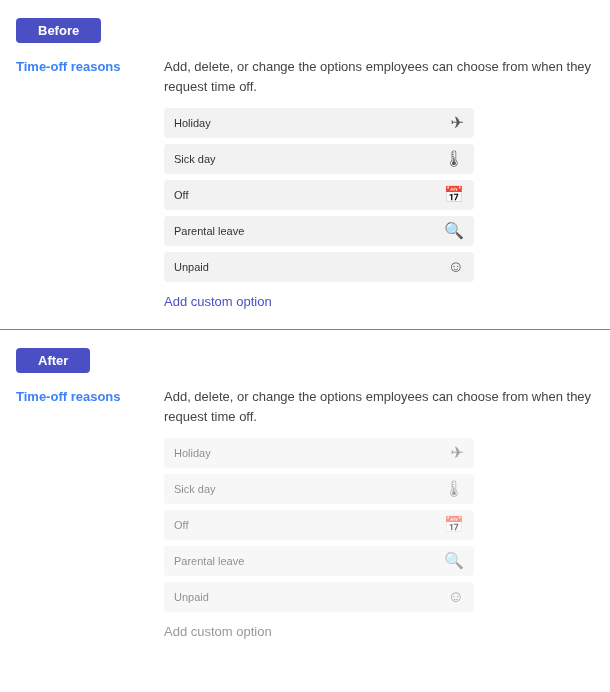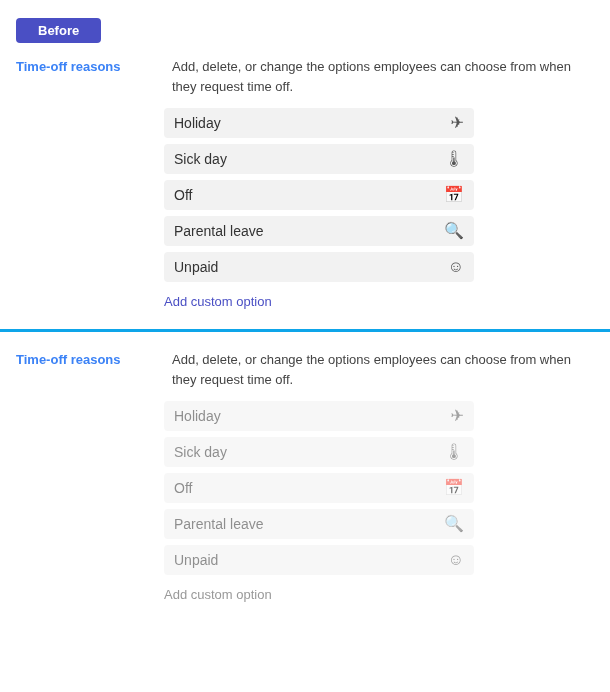--- a/index.html
+++ b/index.html
@@ -7,21 +7,21 @@
       font-family: -apple-system, BlinkMacSystemFont, 'Segoe UI', sans-serif;
       background: #fff;
       width: 610px;
       min-height: 692px;
       font-size: 13px;
       color: #333;
     }
 
     .section {
       padding: 18px 0 20px 0;
-      border-bottom: 3px solid #0ea5e9;
+      border-bottom: 1px solid #0ea5e9;
     }
 
     .section-header {
       display: inline-block;
       background: #4a4fc4;
       color: #fff;
       font-weight: 600;
       font-size: 13px;
       padding: 5px 22px;
       border-radius: 4px;
@@ -45,21 +45,20 @@
 
     .main-col {
       flex: 1;
     }
 
     .description {
       font-size: 13px;
       color: #444;
       margin-bottom: 12px;
       line-height: 1.5;
-      margin-left: 8px;
     }
 
     .options-list {
       display: flex;
       flex-direction: column;
       gap: 6px;
       margin-bottom: 12px;
     }
 
     .option-row {
@@ -70,21 +69,21 @@
       padding: 7px 10px;
       justify-content: space-between;
       width: 310px;
     }
 
     .option-row.disabled {
       opacity: 0.55;
     }
 
     .option-label {
-      font-size: 14px;
+      font-size: 11px;
       color: #333;
     }
 
     .option-icon {
       font-size: 16px;
       color: #555;
       line-height: 1;
     }
 
     .add-custom-link {
@@ -141,20 +140,21 @@
           <span class="option-icon">☺</span>
         </div>
 
       </div>
       <a class="add-custom-link">Add custom option</a>
     </div>
   </div>
 </div>
 
 <div class="section-after">
+  <div class="section-header">After</div>
   <div class="section-content">
     <div class="label-col">Time-off reasons</div>
     <div class="main-col">
       <div class="description">Add, delete, or change the options employees can choose from when they request time off.</div>
       <div class="options-list">
 
         <div class="option-row disabled">
           <span class="option-label">Holiday</span>
           <span class="option-icon">✈</span>
         </div>

